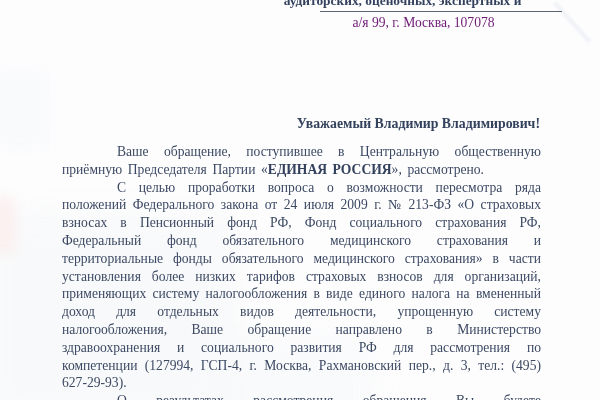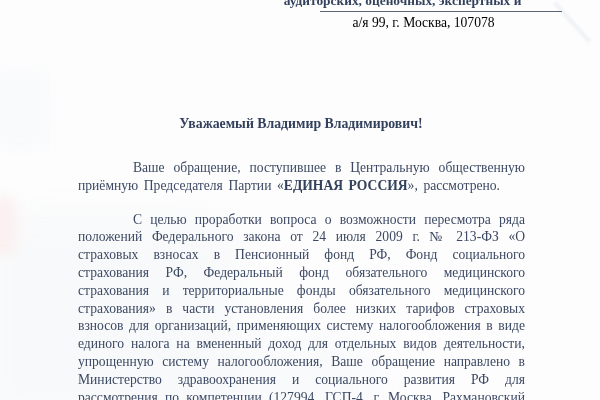--- a/index.html
+++ b/index.html
@@ -62,44 +62,44 @@
   .header-inner { margin-left: 30px; }
   .header-underline {
     height: 0;
     border-bottom: 1.4px solid #5a6578;
     width: 242px;
     margin: 2px 8px 2px auto;
   }
   .header-address {
     font-weight: normal;
     font-size: 13.6px;
-    color: #000000;
+    color: #701a75;
     padding-left: 42px;
   }
   
   .salutation {
     position: absolute;
     left: 62px; top: 116px; width: 478px;
-    text-align: center;
+    text-align: right;
     font-weight: bold;
     font-size: 13.8px;
     color: #33415c;
   }
   
   .body-text {
     position: absolute;
     left: 62px; top: 143px; width: 479px;
     font-size: 13.6px;
     line-height: 17.8px;
     text-align: justify;
     word-spacing: 2.2px;
     color: #3c4963;
   }
   .body-text p {
-    margin: 16px;
+    margin: 0;
     text-indent: 55px;
   }
   .bold-inline { font-weight: bold; color: #33415c; }
 </style>
 </head>
 <body>
 
 <div class="page">
 
   <div class="artifact art-gray-bl"></div>

